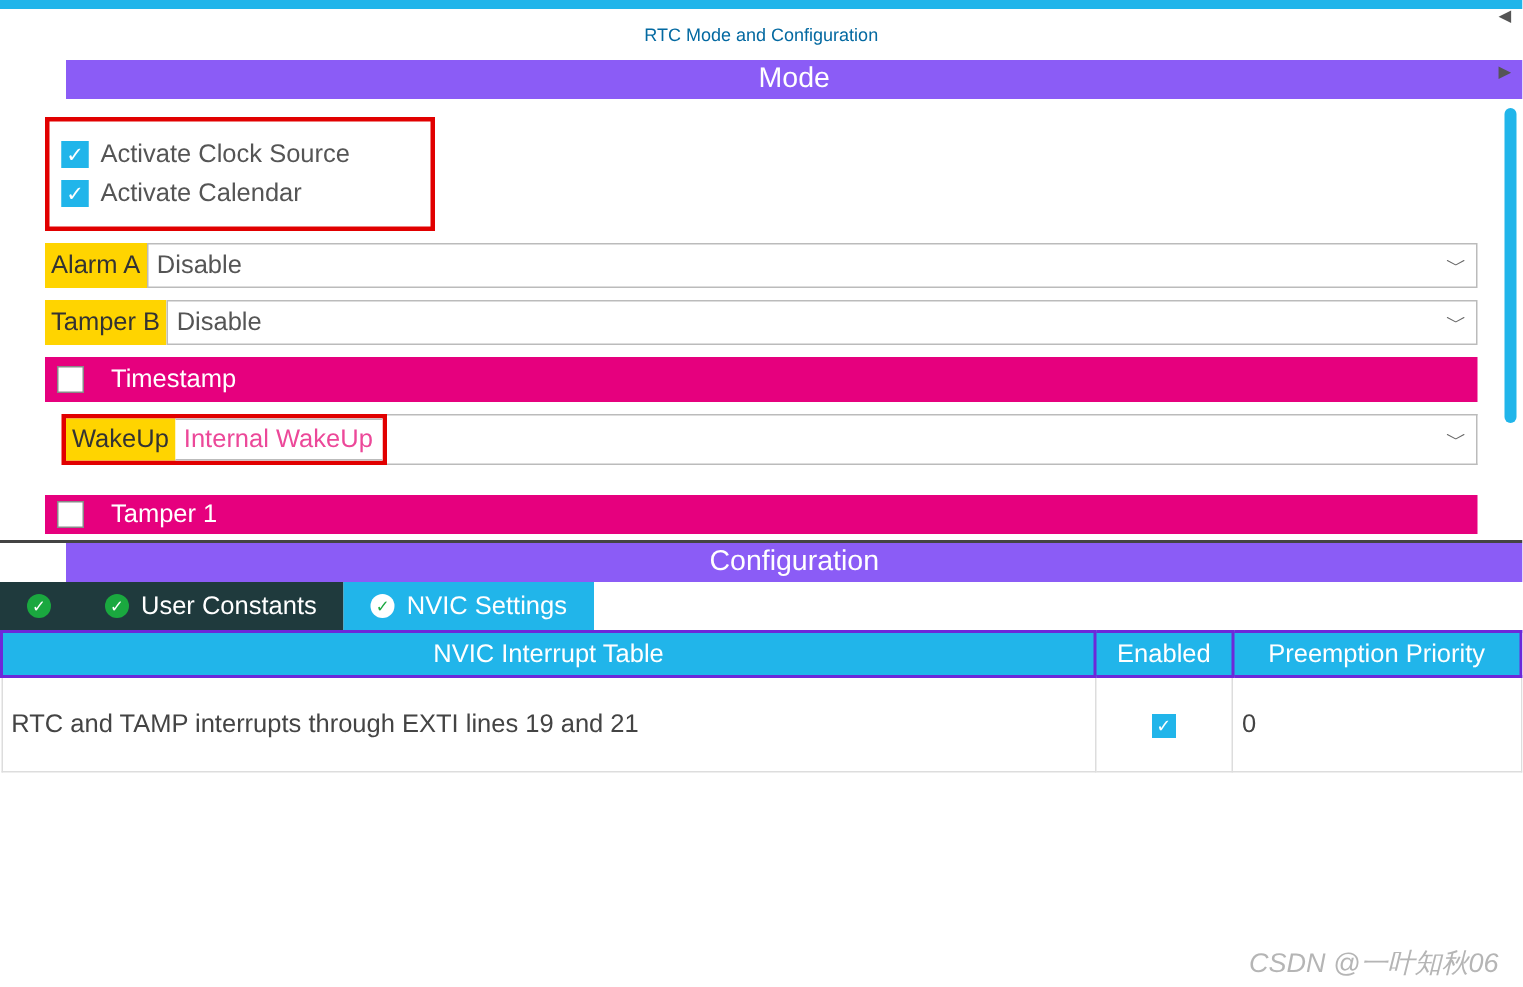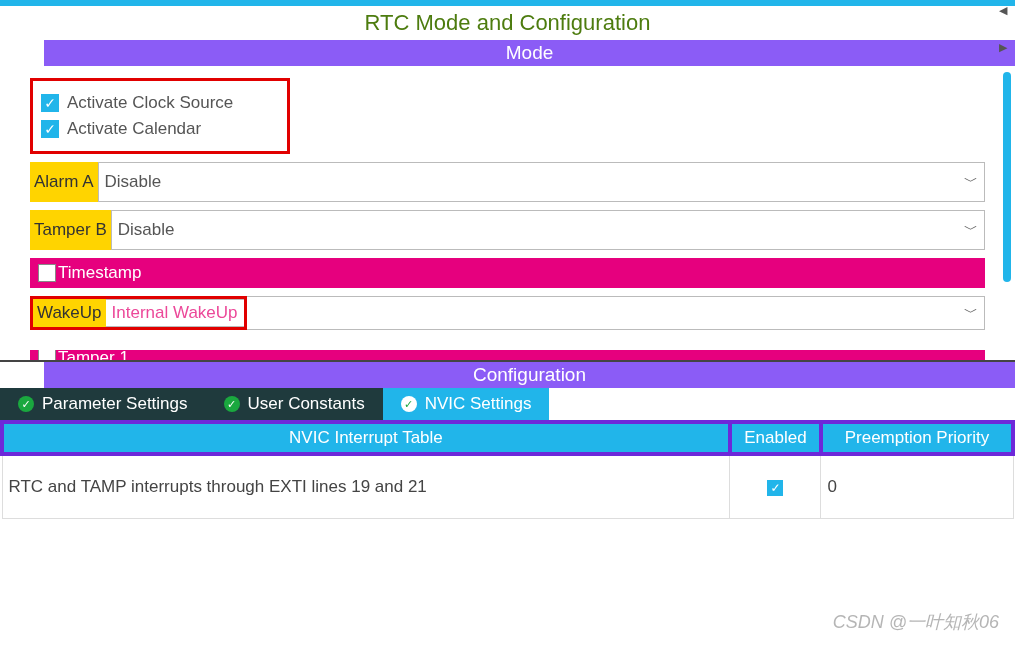--- a/index.html
+++ b/index.html
@@ -1,19 +1,19 @@
 <!DOCTYPE html>
 <html><head>
 <meta charset="utf-8">
 <style>
   * { box-sizing: border-box; margin: 0; padding: 0; font-family: Arial, Helvetica, sans-serif; }
   body { width: 1015px; height: 658px; background: #fff; position: relative; overflow: hidden; }
 
   .top-bar { height: 6px; background: #21b5ea; }
-  .title-bar { height: 34px; line-height: 34px; text-align: center; font-size: 22px; color: #4d7c0f; background: #fff; }
+  .title-bar { height: 34px; line-height: 34px; text-align: center; font-size: 12px; color: #0369a1; background: #fff; }
 
   .section-header {
     background: #8b5cf6; color: #fff; text-align: center;
     height: 26px; line-height: 26px; font-size: 19px; margin-left: 44px;
   }
 
   .mode-pane {
     position: relative; padding: 12px 30px 0 30px;
     height: 294px; overflow: hidden;
   }
@@ -28,39 +28,39 @@
   .check-row { display: flex; align-items: center; gap: 8px; margin: 6px 0; }
   .cb {
     width: 18px; height: 18px; border: 1px solid #888;
     display: inline-flex; align-items: center; justify-content: center;
     font-size: 14px; color: #fff;
   }
   .cb.on { background: #21b5ea; border-color: #21b5ea; }
   .cb.off { background: #fff; }
   .check-label { font-size: 17px; color: #555; }
 
-  .field-row { display: flex; align-items: stretch; margin-top: 8px; height: 40px; }
+  .field-row { display: flex; align-items: stretch; margin-top: 8px; height: 30px; }
   .field-label {
     background: #ffd400; color: #333; font-size: 17px;
     padding: 0 4px; display: flex; align-items: center; white-space: nowrap;
   }
   .select {
     flex: 1; border: 1px solid #bbb; display: flex; align-items: center;
     justify-content: space-between; padding: 13px 6px; font-size: 17px; color: #555;
     background: #fff;
   }
   .chev { font-size: 14px; color: #666; }
 
   .pink-row {
     background: #e6007e; height: 30px; margin-top: 8px;
-    display: flex; align-items: center; gap: 2px; padding: 0 8px;
+    display: flex; align-items: center; gap: 18px; padding: 0 8px;
     color: #fff; font-size: 17px;
   }
 
-  .wakeup-wrap { display: flex; align-items: stretch; margin-top: 8px; height: 34px; }
+  .wakeup-wrap { display: flex; align-items: stretch; margin-top: 8px; height: 34px; margin-left: 11px; }
   .red-box.wakeup { display: flex; align-items: stretch; }
 
   .config-pane { border-top: 2px solid #444; }
   .reset-btn {
     margin: 16px 0 14px 18px; background: #9fa3a6; color: #fff;
     border: none; padding: 10px 18px; font-size: 17px;
   }
 
   .tabs { display: flex; }
   .tab {
@@ -71,31 +71,31 @@
   .tab.blue { background: #21b5ea; }
   .ok-ico {
     width: 16px; height: 16px; border-radius: 50%; background: #1aa83f;
     display: inline-flex; align-items: center; justify-content: center;
     font-size: 11px; color: #fff;
   }
 
   table { width: 100%; border-collapse: collapse; }
   th {
     background: #21b5ea; color: #fff; font-weight: normal; font-size: 17px;
-    padding: 4px 6px; border: 4px solid #6d28d9; text-align: center;
+    padding: 4px 6px; border: 2px solid #6d28d9; text-align: center;
   }
   th.first { text-align: center; }
   td {
     border: 1px solid #ddd; padding: 21px 6px; font-size: 17px; color: #444;
     text-align: left;
   }
   td.center { text-align: center; }
 
   .watermark {
-    position: absolute; right: 16px; bottom: 24px;
+    position: absolute; right: 16px; bottom: 4px;
     font-size: 18px; color: rgba(120,120,120,.55); font-style: italic;
   }
 
   .corner-arrows {
     position: absolute; right: 0; top: 4px; width: 16px;
     display: flex; flex-direction: column; gap: 24px; color: #555; font-size: 11px;
   }
 </style>
 </head>
 <body>
@@ -150,34 +150,33 @@
     <div class="red-box wakeup">
       <div class="field-label" style="height:100%;">WakeUp</div>
       <div style="background:#fff; border-top:1px solid #bbb; border-bottom:1px solid #bbb; display:flex; align-items:center; padding:0 6px; font-size:17px; color:#ec4899;">Internal WakeUp</div>
     </div>
     <div class="select" style="border-left:none;">
       <span></span>
       <span class="chev">﹀</span>
     </div>
   </div>
 
-  <div class="pink-row" style="height:16px; overflow:hidden;margin-top:20px;">
+  <div class="pink-row" style="height:26px; overflow:hidden;margin-top:20px;">
     <span class="cb off"></span>
     <span>Tamper 1</span>
   </div>
 </div>
 
 <div class="config-pane">
   <div class="section-header">Configuration</div>
 
 
   <div class="tabs">
     <div class="tab dark">
       <span class="ok-ico">✓</span>
-      <span>Parameter Settings</span>
     </div>
     <div class="tab dark">
       <span class="ok-ico">✓</span>
       <span>User Constants</span>
     </div>
     <div class="tab blue">
       <span class="ok-ico" style="background:#fff; color:#1aa83f;">✓</span>
       <span>NVIC Settings</span>
     </div>
   </div>

